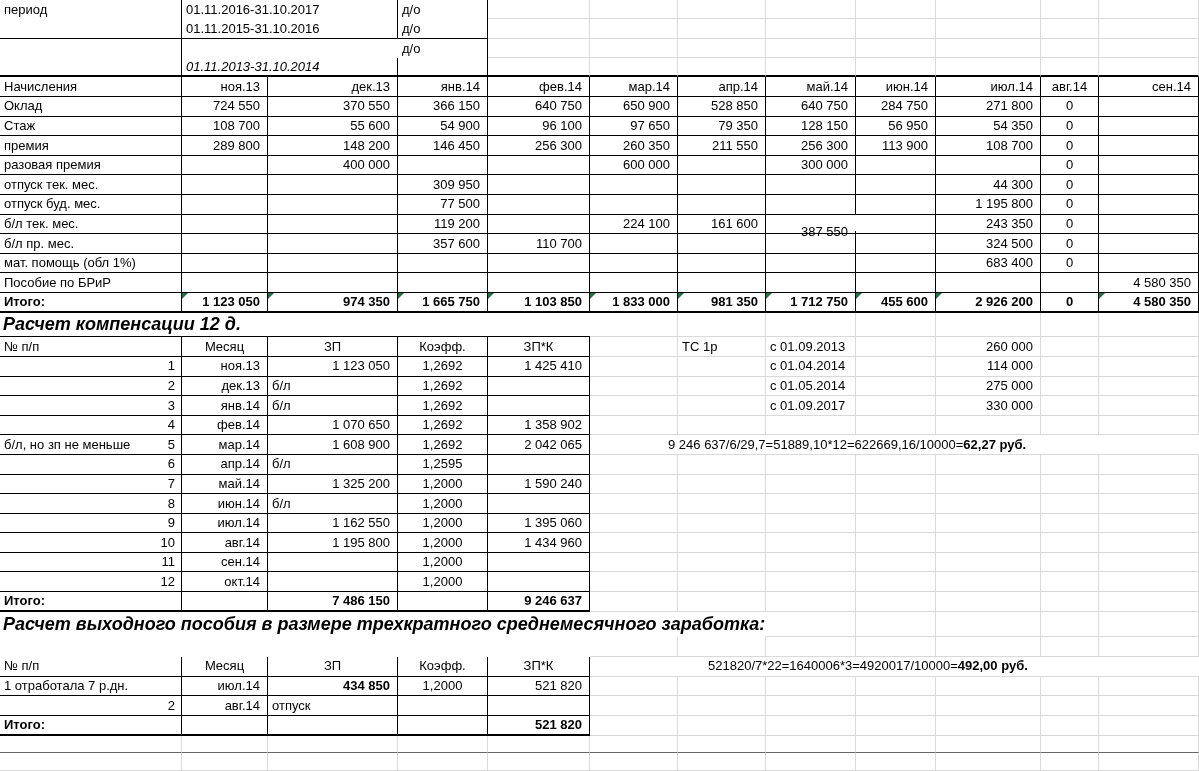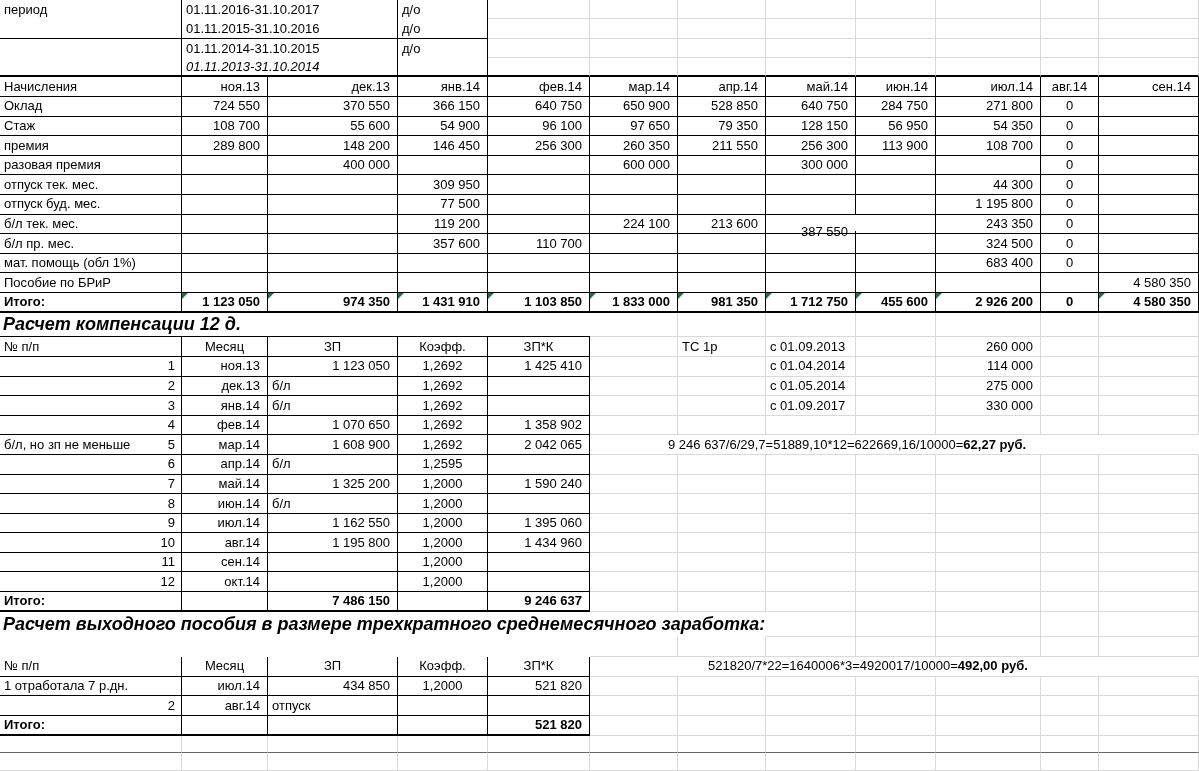--- a/index.html
+++ b/index.html
@@ -52,21 +52,20 @@
     <div class="c al brk bbk" style="grid-area: 2 / 4;">д/о</div>
     <div class="c grr gbb" style="grid-area: 2 / 5;"></div>
     <div class="c grr gbb" style="grid-area: 2 / 6;"></div>
     <div class="c grr gbb" style="grid-area: 2 / 7;"></div>
     <div class="c grr gbb" style="grid-area: 2 / 8;"></div>
     <div class="c grr gbb" style="grid-area: 2 / 9;"></div>
     <div class="c grr gbb" style="grid-area: 2 / 10;"></div>
     <div class="c grr gbb" style="grid-area: 2 / 11;"></div>
     <div class="c grr gbb" style="grid-area: 2 / 12;"></div>
     <div class="c brk" style="grid-area: 3 / 1;"></div>
-    <div class="c al brk" style="grid-area: 3 / 2 / auto / span 2;">01.11.2014-31.10.2015</div>
     <div class="c al brk" style="grid-area: 3 / 4;">д/о</div>
     <div class="c grr gbb" style="grid-area: 3 / 5;"></div>
     <div class="c grr gbb" style="grid-area: 3 / 6;"></div>
     <div class="c grr gbb" style="grid-area: 3 / 7;"></div>
     <div class="c grr gbb" style="grid-area: 3 / 8;"></div>
     <div class="c grr gbb" style="grid-area: 3 / 9;"></div>
     <div class="c grr gbb" style="grid-area: 3 / 10;"></div>
     <div class="c grr gbb" style="grid-area: 3 / 11;"></div>
     <div class="c grr gbb" style="grid-area: 3 / 12;"></div>
     <div class="c brk bb2" style="grid-area: 4 / 1;"></div>
@@ -163,21 +162,21 @@
     <div class="c ar brk bbk" style="grid-area: 11 / 9;"></div>
     <div class="c ar brk bbk" style="grid-area: 11 / 10;">1 195 800</div>
     <div class="c ac brk bbk" style="grid-area: 11 / 11;">0</div>
     <div class="c ar brk bbk" style="grid-area: 11 / 12;"></div>
     <div class="c al brk bbk" style="grid-area: 12 / 1;">б/л тек. мес.</div>
     <div class="c ar brk bbk" style="grid-area: 12 / 2;"></div>
     <div class="c ar brk bbk" style="grid-area: 12 / 3;"></div>
     <div class="c ar brk bbk" style="grid-area: 12 / 4;">119 200</div>
     <div class="c ar brk bbk" style="grid-area: 12 / 5;"></div>
     <div class="c ar brk bbk" style="grid-area: 12 / 6;">224 100</div>
-    <div class="c ar brk bbk" style="grid-area: 12 / 7;">213 600</div>
+    <div class="c ar brk bbk" style="grid-area: 12 / 7;">161 600</div>
     <div class="c ar brk bbk" style="grid-area: 12 / 8; margin-top: 16px;">387 550</div>
     <div class="c ar brk bbk" style="grid-area: 12 / 9;"></div>
     <div class="c ar brk bbk" style="grid-area: 12 / 10;">243 350</div>
     <div class="c ac brk bbk" style="grid-area: 12 / 11;">0</div>
     <div class="c ar brk bbk" style="grid-area: 12 / 12;"></div>
     <div class="c al brk bbk" style="grid-area: 13 / 1;">б/л пр. мес.</div>
     <div class="c ar brk bbk" style="grid-area: 13 / 2;"></div>
     <div class="c ar brk bbk" style="grid-area: 13 / 3;"></div>
     <div class="c ar brk bbk" style="grid-area: 13 / 4;">357 600</div>
     <div class="c ar brk bbk" style="grid-area: 13 / 5;">110 700</div>
@@ -208,21 +207,21 @@
     <div class="c ar brk bbk" style="grid-area: 15 / 6;"></div>
     <div class="c ar brk bbk" style="grid-area: 15 / 7;"></div>
     <div class="c ar brk bbk" style="grid-area: 15 / 8;"></div>
     <div class="c ar brk bbk" style="grid-area: 15 / 9;"></div>
     <div class="c ar brk bbk" style="grid-area: 15 / 10;"></div>
     <div class="c ac brk bbk" style="grid-area: 15 / 11;"></div>
     <div class="c ar brk bbk" style="grid-area: 15 / 12;">4 580 350</div>
     <div class="c al b brk bb2" style="grid-area: 16 / 1;">Итого:</div>
     <div class="c ar b brk bb2 tri" style="grid-area: 16 / 2;">1 123 050</div>
     <div class="c ar b brk bb2 tri" style="grid-area: 16 / 3;">974 350</div>
-    <div class="c ar b brk bb2 tri" style="grid-area: 16 / 4;">1 431 910</div>
+    <div class="c ar b brk bb2 tri" style="grid-area: 16 / 4;">1 665 750</div>
     <div class="c ar b brk bb2 tri" style="grid-area: 16 / 5;">1 103 850</div>
     <div class="c ar b brk bb2 tri" style="grid-area: 16 / 6;">1 833 000</div>
     <div class="c ar b brk bb2 tri" style="grid-area: 16 / 7;">981 350</div>
     <div class="c ar b brk bb2 tri" style="grid-area: 16 / 8;">1 712 750</div>
     <div class="c ar b brk bb2 tri" style="grid-area: 16 / 9;">455 600</div>
     <div class="c ar b brk bb2 tri" style="grid-area: 16 / 10;">2 926 200</div>
     <div class="c ac b brk bb2" style="grid-area: 16 / 11;">0</div>
     <div class="c ar b brk bb2 tri" style="grid-area: 16 / 12;">4 580 350</div>
     <div class="c title al bbk" style="grid-area: 17 / 1 / auto / span 5;">Расчет компенсации 12 д.</div>
     <div class="c grr gbb" style="grid-area: 17 / 6;"></div>
@@ -453,21 +452,21 @@
     <div class="c ac brk bbk" style="grid-area: 34 / 5;">ЗП*К</div>
     <div class="c al gbb" style="grid-area: 34 / 6 / auto / span 7; padding-left: 118px;">
       <span>521820/7*22=1640006*3=4920017/10000=</span>
       <span class="fr">492,00 руб.</span>
     </div>
     <div class="c split brk bbk" style="grid-area: 35 / 1;">
       <span>1 отработала 7 р.дн.</span>
       <span></span>
     </div>
     <div class="c ar brk bbk" style="grid-area: 35 / 2;">июл.14</div>
-    <div class="c ar brk bbk" style="grid-area: 35 / 3;">434 850</div>
+    <div class="c ar brk bbk" style="grid-area: 35 / 3; font-weight: bold;">434 850</div>
     <div class="c ac brk bbk" style="grid-area: 35 / 4;">1,2000</div>
     <div class="c ar brk bbk" style="grid-area: 35 / 5;">521 820</div>
     <div class="c grr gbb" style="grid-area: 35 / 6;"></div>
     <div class="c grr gbb" style="grid-area: 35 / 7;"></div>
     <div class="c grr gbb" style="grid-area: 35 / 8;"></div>
     <div class="c grr gbb" style="grid-area: 35 / 9;"></div>
     <div class="c grr gbb" style="grid-area: 35 / 10;"></div>
     <div class="c grr gbb" style="grid-area: 35 / 11;"></div>
     <div class="c grr gbb" style="grid-area: 35 / 12;"></div>
     <div class="c split brk bbk" style="grid-area: 36 / 1;">

